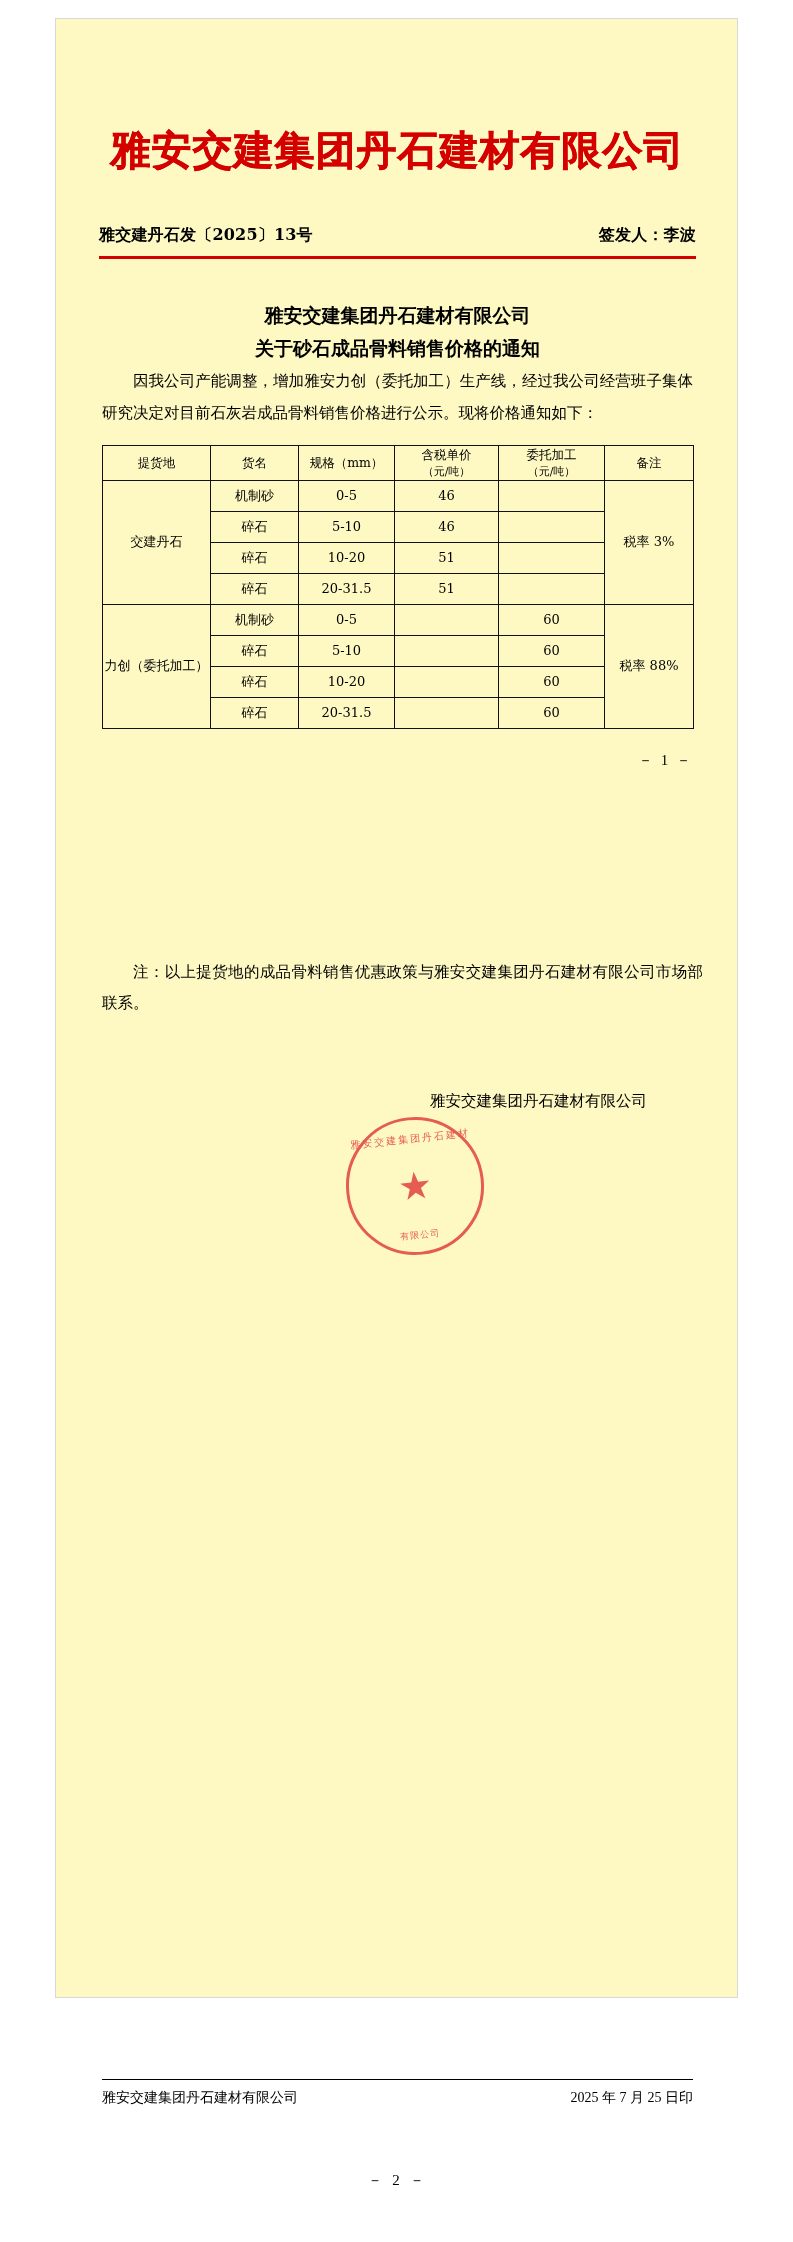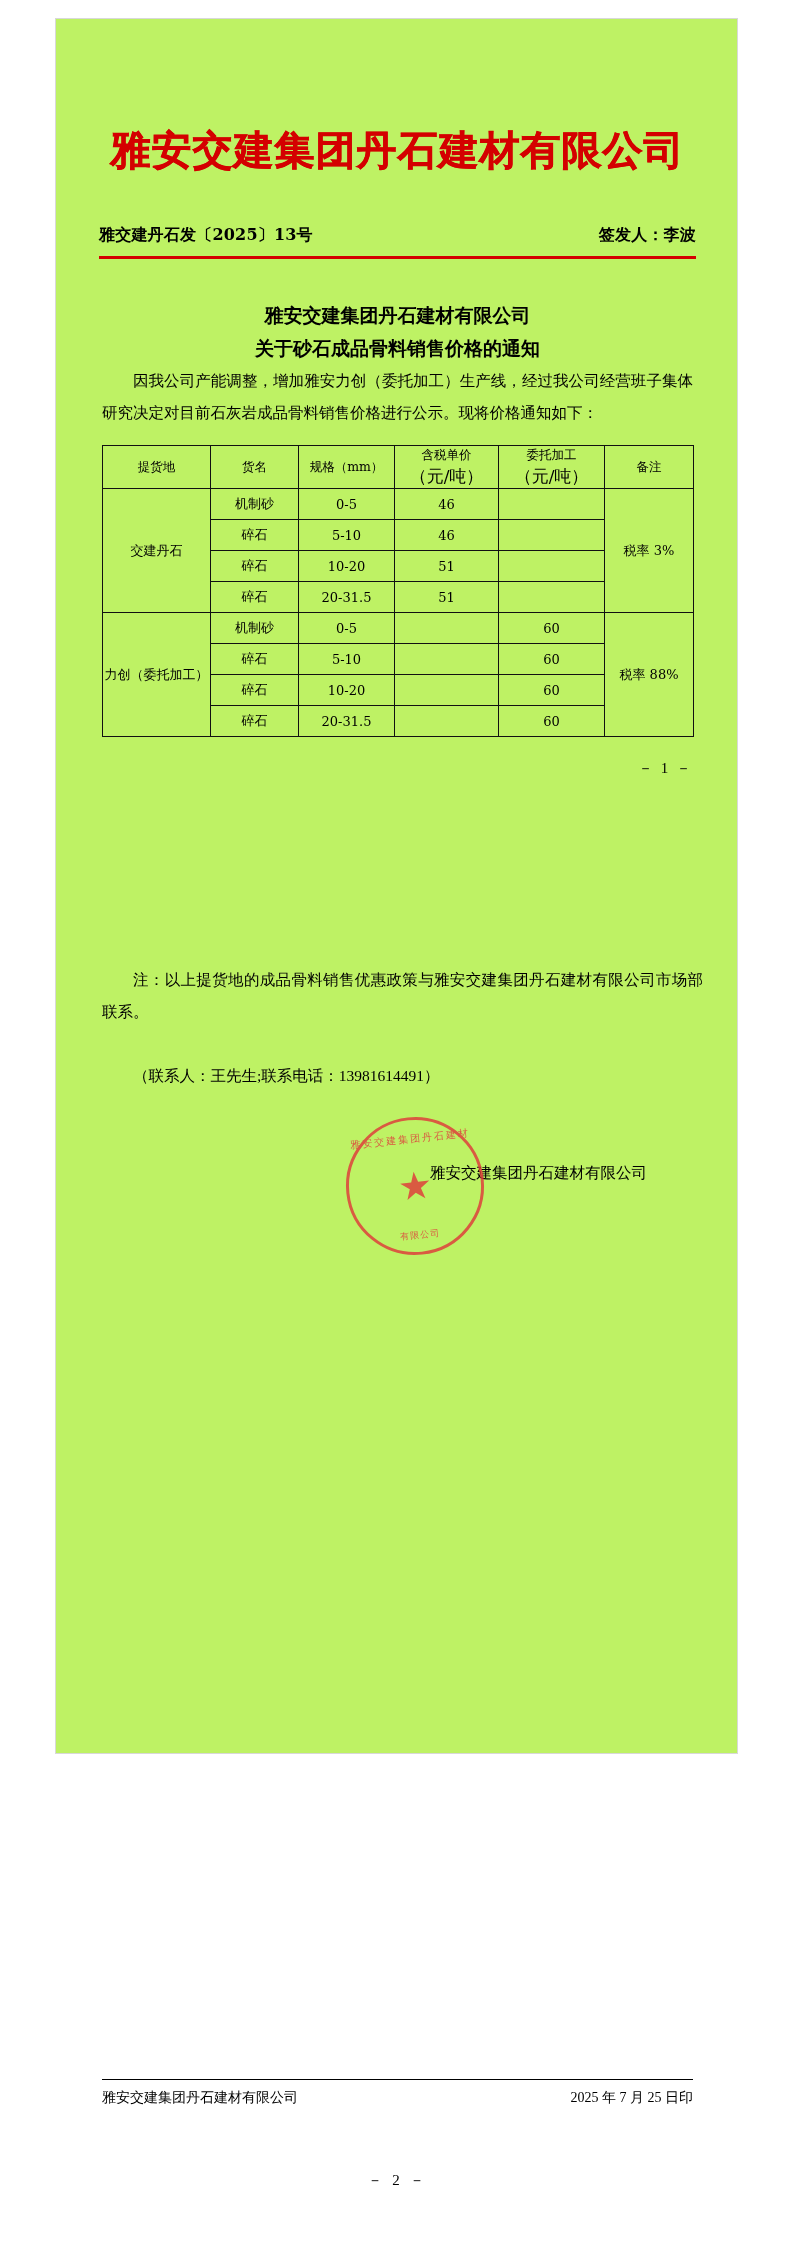--- a/index.html
+++ b/index.html
@@ -20,23 +20,23 @@
     width: 793px;
     height: 2242px;
     background: #fff;
     box-sizing: border-box;
   }
   .sheet {
     position: absolute;
     left: 55px;
     top: 18px;
     width: 683px;
-    height: 1736px;
+    height: 1980px;
     border: 1px solid #d8d8d8;
-    background: #bef264;
+    background: #fef9c3;
     box-sizing: border-box;
   }
   .doc-body {
     position: absolute;
     left: 0;
     top: 0;
     width: 683px;
     padding: 0;
   }
 
@@ -104,21 +104,21 @@
     vertical-align: middle;
     padding: 0;
     height: 30px;
     font-weight: normal;
     font-family: "DejaVu Serif", "Liberation Serif", serif;
   }
   table.price th {
     line-height: 1.45;
     font-size: 12.5px;
   }
-  table.price .hdr-sub { font-size: 17px; }
+  table.price .hdr-sub { font-size: 11px; }
   .col-a { width: 108px; }
   .col-b { width: 88px; }
   .col-c { width: 96px; }
   .col-d { width: 104px; }
   .col-e { width: 106px; }
   .col-f { width: 89px; }
 
   .page-marker {
     margin: 22px 46px 0 0;
     text-align: right;
@@ -314,21 +314,20 @@
           </tr>
         </tbody>
       </table>
 
       <div class="page-marker">－ 1 －</div>
 
       <div class="note-block">
         <div class="l1">注：以上提货地的成品骨料销售优惠政策与雅安交建集团丹石建材有限公司市场部联系。</div>
       </div>
 
-      <div class="contact">（联系人：王先生;联系电话：13981614491）</div>
 
       <div class="sign-block">
         <div>雅安交建集团丹石建材有限公司</div>
       </div>
     </div>
 
     <div class="seal">
       <div class="seal-top">雅安交建集团丹石建材</div>
       <div class="star">★</div>
       <div class="seal-bottom">有限公司</div>

